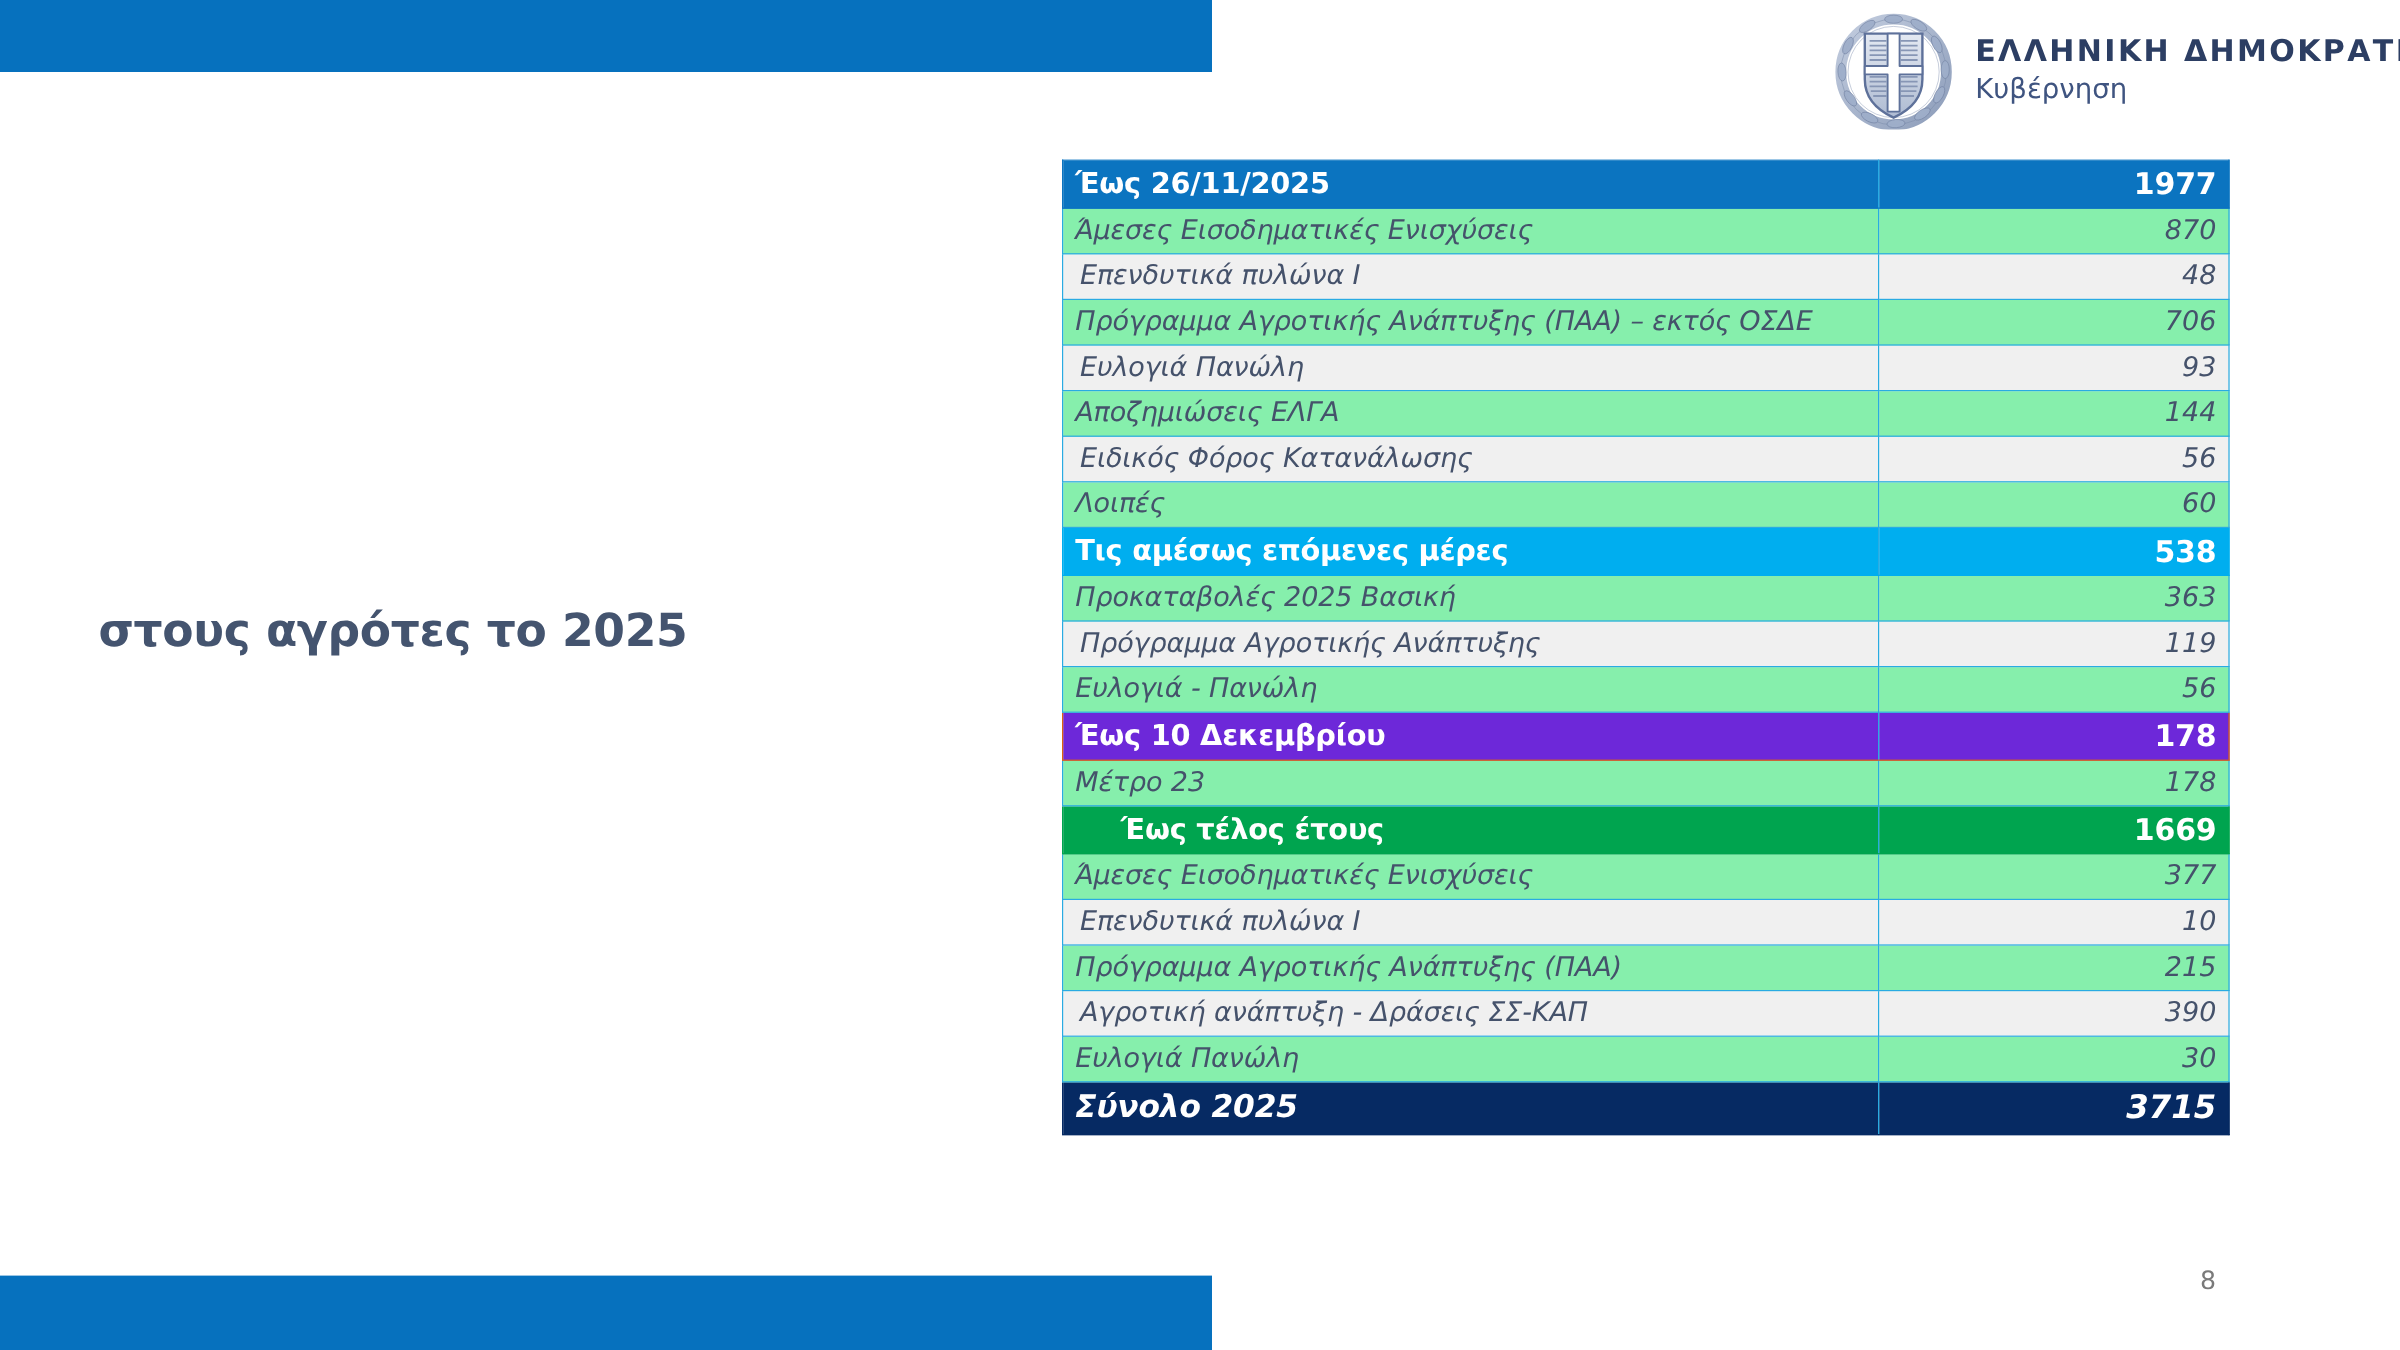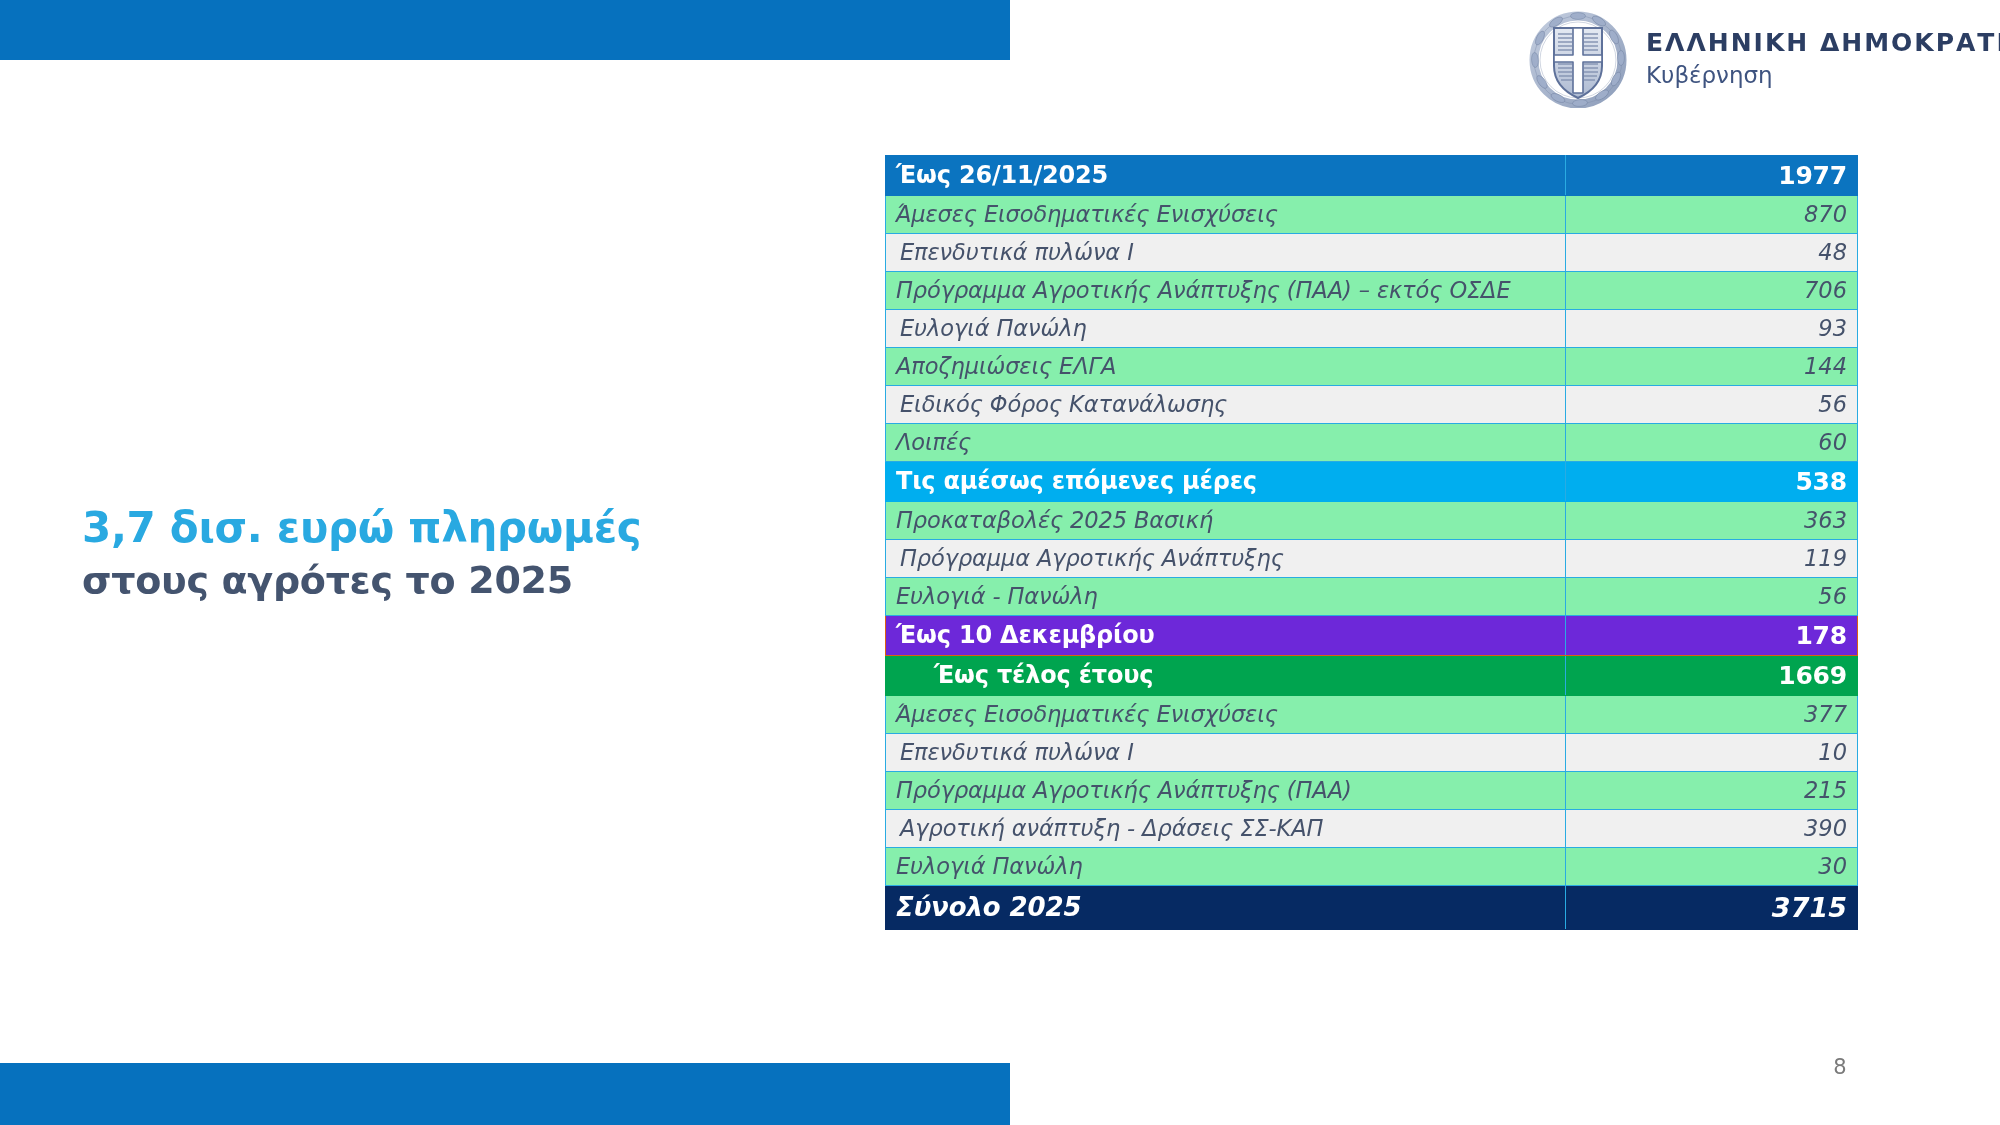--- a/index.html
+++ b/index.html
@@ -95,21 +95,21 @@
     font-weight: 700;
     color: #44546F;
     line-height: 1.32;
     letter-spacing: -0.3px;
   }
 
   
   .table-wrap {
     position: absolute;
     left: 885px;
-    top: 155px;
+    top: 133px;
     width: 972px;
   }
   table.payments {
     border-collapse: collapse;
     table-layout: fixed;
     width: 972px;
   }
   table.payments col.c-label { width: 680px; }
   table.payments col.c-value { width: 292px; }
 
@@ -250,21 +250,20 @@
 
     <path d="M45 20 H55 V47 H74 V54 H55 V85 H45 V54 H26 V47 H45 Z" fill="#FFFFFF" stroke="#5E719A" stroke-width="1.6" stroke-linejoin="round"></path>
   </svg>
   <div class="brand-text">
     <div class="brand-line1">ΕΛΛΗΝΙΚΗ ΔΗΜΟΚΡΑΤΙΑ</div>
     <div class="brand-line2">Κυβέρνηση</div>
   </div>
 </div>
 
 <div class="headline">
-  <div class="headline-l1">3,7 δισ. ευρώ πληρωμές</div>
   <div class="headline-l2">στους αγρότες το 2025</div>
 </div>
 
 <div class="table-wrap">
   <table class="payments">
     <colgroup>
       <col class="c-label">
       <col class="c-value">
     </colgroup>
     <tbody id="payments-body">
@@ -313,20 +312,24 @@
           <td class="value">119</td>
         </tr>
         <tr class="body-row odd">
           <td class="label">Ευλογιά - Πανώλη</td>
           <td class="value">56</td>
         </tr>
         <tr class="section-row sec-orange">
           <td class="label">Έως 10 Δεκεμβρίου</td>
           <td class="value">178</td>
         </tr>
+        <tr class="body-row odd">
+          <td class="label">Μέτρο 23</td>
+          <td class="value">178</td>
+        </tr>
         <tr class="section-row sec-green">
           <td class="label">Έως τέλος έτους</td>
           <td class="value">1669</td>
         </tr>
         <tr class="body-row odd">
           <td class="label">Άμεσες Εισοδηματικές Ενισχύσεις</td>
           <td class="value">377</td>
         </tr>
         <tr class="body-row even">
           <td class="label">Επενδυτικά πυλώνα I</td>

